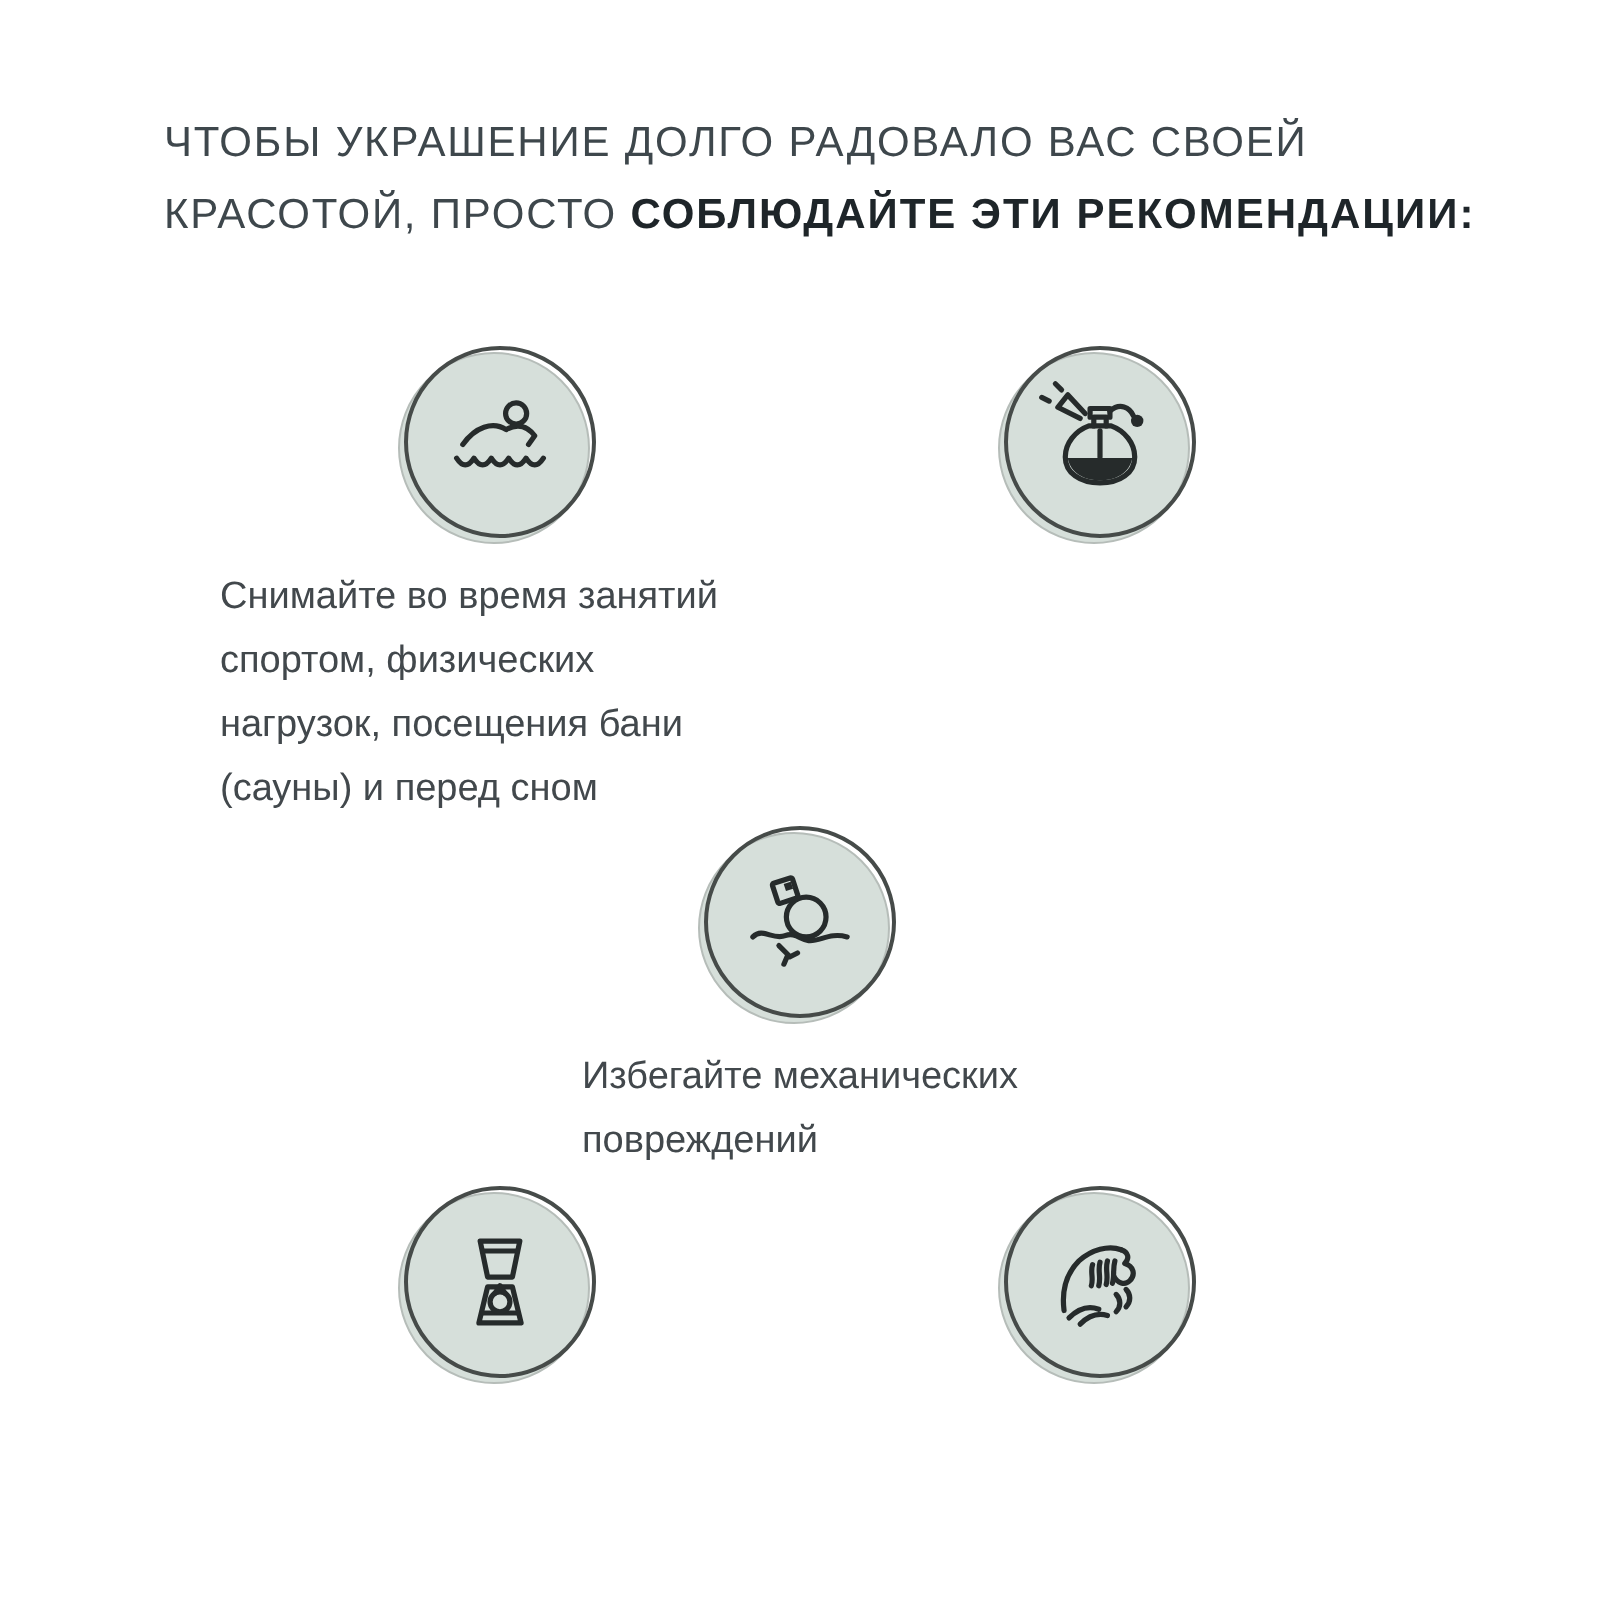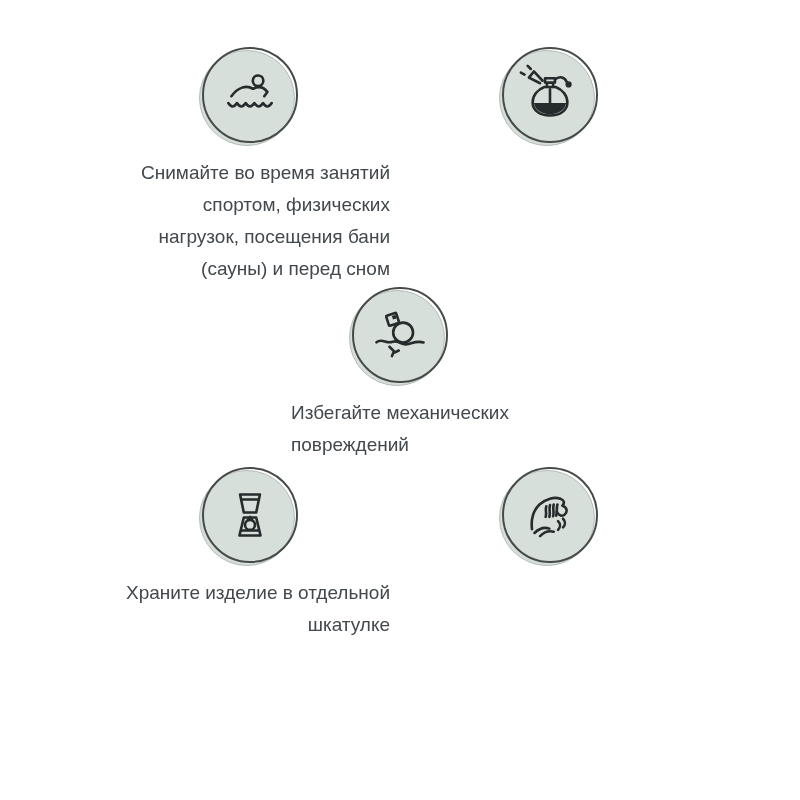--- a/index.html
+++ b/index.html
@@ -22,21 +22,21 @@
   .page{width:800px;height:800px;position:relative;}
   .heading{
     margin:54px 0 0 82px;
     font-size:21px;line-height:36px;letter-spacing:0.9px;
     font-weight:400;color:var(--heading-text);
     white-space:nowrap;
   }
   .h-line{display:block;}
   .heading strong{color:var(--heading-bold);font-weight:700;letter-spacing:1px;}
 
-  .row{display:grid;grid-template-columns:280px 280px;column-gap:20px;justify-content:center;text-align:right;}
+  .row{display:grid;grid-template-columns:280px 280px;column-gap:20px;justify-content:center;}
   .row-1{margin-top:47px;}
   .row-mid{margin-top:2px;display:flex;justify-content:center;}
   .row-3{margin-top:6px;}
 
   .item{display:flex;flex-direction:column;}
   .badge{position:relative;width:96px;height:96px;margin:0 auto;flex:0 0 auto;}
   .badge-fill{
     position:absolute;inset:0;border-radius:50%;
     background:var(--circle-fill);border:1px solid var(--circle-fill-edge);
     transform:translate(-3px,3px);
@@ -57,20 +57,24 @@
   .item-mid{width:300px;align-items:flex-end;}
   .item-mid .item-text{width:max-content;margin-left:auto;margin-right:auto;text-align:left;}
   .item-text.emphasis{font-weight:700;letter-spacing:0.1px;}
   .item-text.indent{padding-left:26px;}
 </style>
 </head>
 <body>
 
 <div class="page">
 
+  <h1 class="heading">
+    <span class="h-line">ЧТОБЫ УКРАШЕНИЕ ДОЛГО РАДОВАЛО ВАС СВОЕЙ</span>
+    <span class="h-line"><span>КРАСОТОЙ, ПРОСТО </span><strong>СОБЛЮДАЙТЕ ЭТИ РЕКОМЕНДАЦИИ:</strong></span>
+  </h1>
 
   <div class="row row-1">
 
     <div class="item">
       <div class="badge">
         <div class="badge-fill"></div>
         <div class="badge-ring"></div>
         <svg class="icon" viewBox="0 0 100 100">
           <circle cx="63" cy="27" r="8.5"></circle>
           <path d="M20,52 C30,38 44,33 55,40 C64,35 72,37 78,45 L73,52"></path>
@@ -128,21 +132,20 @@
         <div class="badge-ring"></div>
         <svg class="icon" viewBox="0 0 100 100">
           <path d="M34,17 H66 L60,46 H40 Z"></path>
           <path d="M36,25 H64"></path>
           <path d="M40,54 H60 L67,83 H33 Z"></path>
           <path d="M36,75 H64"></path>
           <circle cx="50" cy="66" r="8"></circle>
           <path d="M46,59 L50,53 L54,59"></path>
         </svg>
       </div>
-      <p class="item-text">Храните изделие в отдельной<br>шкатулке</p>
     </div>
 
     <div class="item">
       <div class="badge">
         <div class="badge-fill"></div>
         <div class="badge-ring"></div>
         <svg class="icon" viewBox="0 0 100 100">
           <path d="M21,73 C19,57 23,43 33,33 C43,24 57,20 67,24"></path>
           <path d="M67,24 C73,26 74,31 70,35 C77,37 79,44 74,49 C70,53 64,51 61,45"></path>
           <path d="M44,36 C42,42 45,47 43,53"></path>

